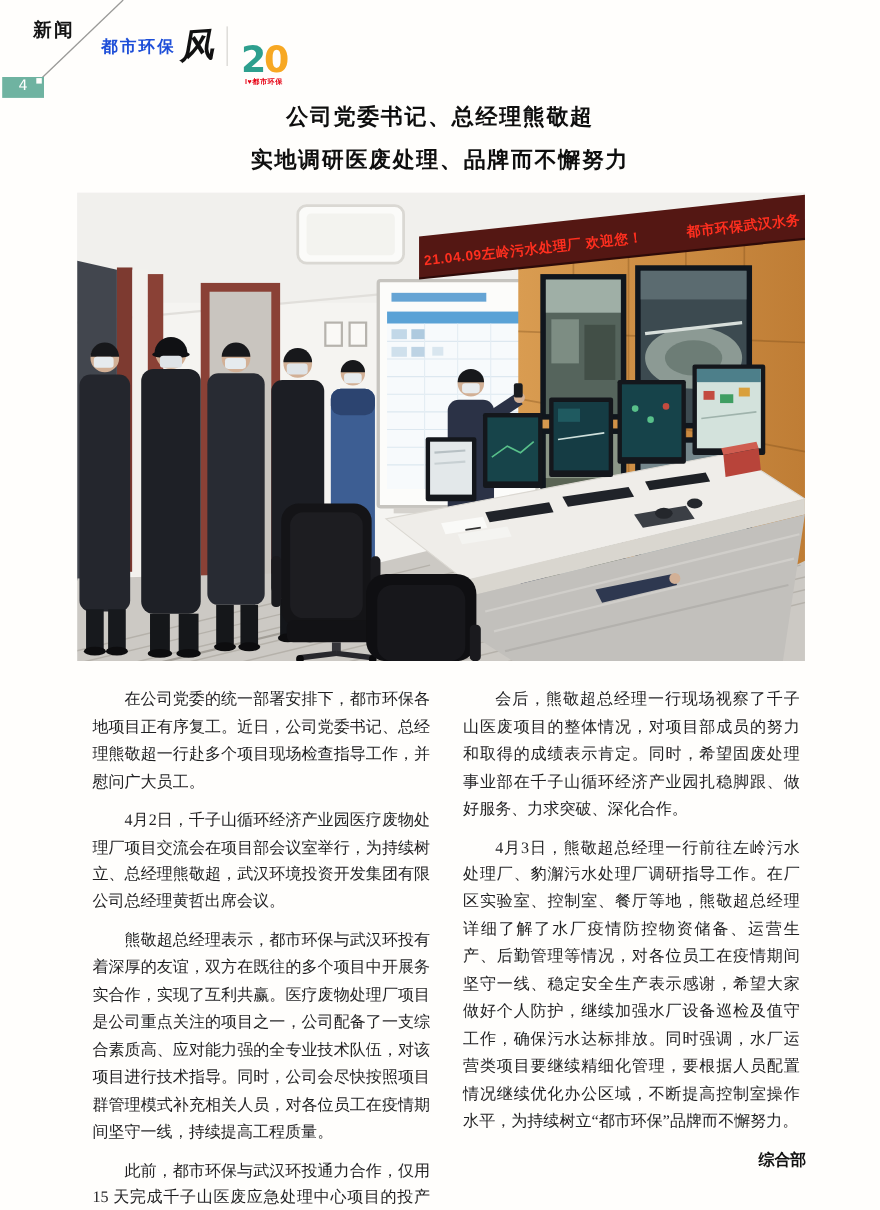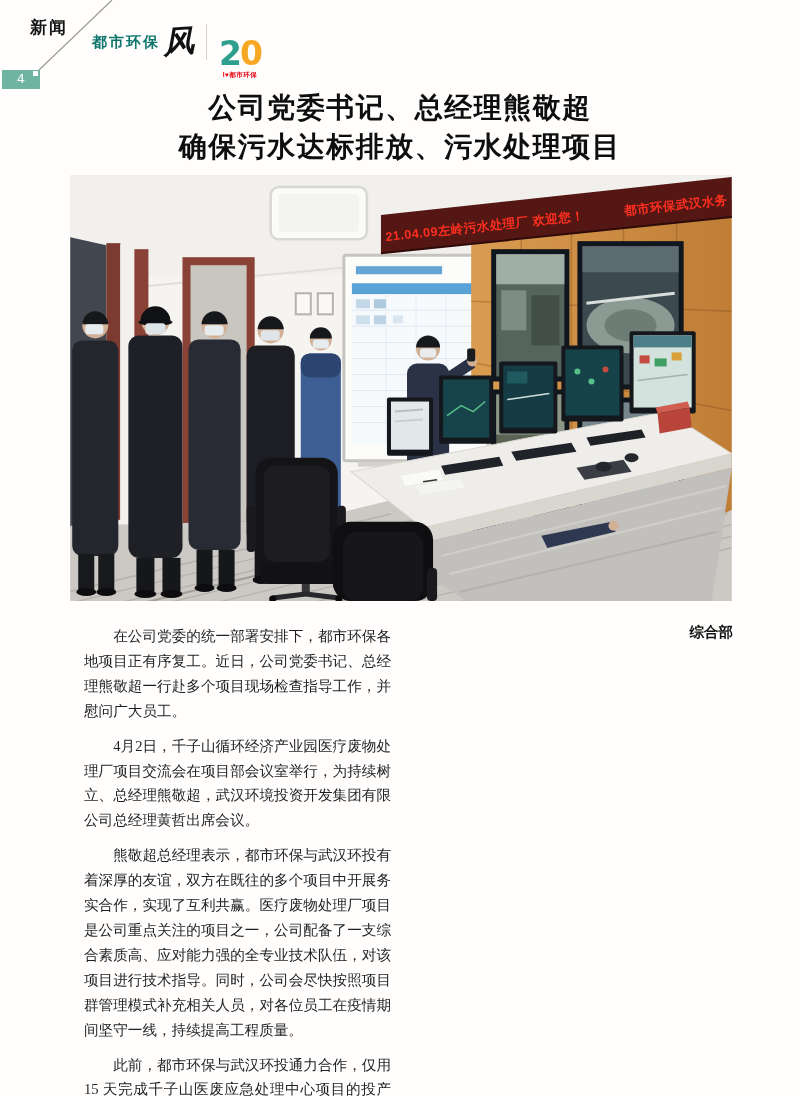--- a/index.html
+++ b/index.html
@@ -5,31 +5,31 @@
   html,body{margin:0;padding:0;background:#e8e8e8;}
   .page{position:relative;width:800px;height:1100px;background:#fffefc;overflow:hidden;
         font-family:"Liberation Sans",sans-serif;}
   
   .section-label{position:absolute;left:30px;top:16px;font-size:17px;font-weight:700;color:#141414;letter-spacing:2px;}
   .diag-line{position:absolute;left:0;top:0;}
   .page-num-box{position:absolute;left:2px;top:70px;width:38px;height:19px;background:#6FB3A1;}
   .page-num-box .notch{position:absolute;right:2px;top:1px;width:5px;height:5px;background:#fffefc;}
   .page-num{position:absolute;left:0;top:1px;width:100%;text-align:center;color:#fff;font-size:13px;font-family:"DejaVu Sans",sans-serif;}
   .brand-row{position:absolute;left:92px;top:20px;height:44px;display:flex;align-items:center;}
-  .brand-name{font-size:15px;font-weight:700;color:#0f766e;letter-spacing:2px;}
+  .brand-name{font-size:15px;font-weight:700;color:#1d4ed8;letter-spacing:2px;}
   .brand-mark{font-size:31px;font-weight:700;color:#111;font-family:"DejaVu Serif",serif;font-style:italic;margin-left:3px;transform:rotate(-4deg);}
   .brand-divider{width:1px;height:36px;background:#d2d0cc;margin:0 12px;}
   .logo20{display:flex;flex-direction:column;align-items:center;line-height:1;margin-top:32px;}
   .logo20 .digits{font-size:33px;font-weight:800;letter-spacing:-2px;font-family:"DejaVu Sans",sans-serif;}
   .logo20 .d2{color:#2E9F8E;}
   .logo20 .d0{color:#F7A823;}
   .logo20 .tagline{font-size:6.5px;color:#E60012;margin-top:2px;letter-spacing:.5px;font-weight:700;}
   
   .title{position:absolute;left:60px;top:88px;width:680px;text-align:center;color:#0e0e0e;
-         font-weight:900;font-size:28px;line-height:39px;letter-spacing:1.5px;}
+         font-weight:900;font-size:20px;line-height:39px;letter-spacing:1.5px;}
   
   .photo{position:absolute;left:70px;top:175px;width:662px;height:426px;}
   
   .col{position:absolute;top:614px;font-family:"Liberation Serif",serif;font-size:14.6px;
        line-height:24.9px;color:#1f1f21;text-align:justify;}
   .col-left{left:74px;width:327px;}
   .col-right{left:411px;width:326px;}
   .col p{margin:10px;text-indent:2em;}
   .col p.no-indent{text-indent:0;}
   .signature{display:block;text-align:right;font-family:"Liberation Sans",sans-serif;
@@ -53,21 +53,21 @@
     <span class="brand-mark">风</span>
     <span class="brand-divider"></span>
     <span class="logo20">
       <span class="digits"><span class="d2">2</span><span class="d0">0</span></span>
       <span class="tagline">I♥都市环保</span>
     </span>
   </div>
 
   <div class="title">
     <div>公司党委书记、总经理熊敬超</div>
-    <div>确保污水达标排放、污水处理项目</div>
+    <div>实地调研医废处理、品牌而不懈努力</div>
   </div>
 
   <svg class="photo" viewBox="0 0 660 425">
     <defs>
       <linearGradient id="wood" x1="0" y1="0" x2="1" y2="0">
         <stop offset="0" stop-color="#d99c51"></stop>
           <stop offset="1" stop-color="#bf7d35"></stop>
       </linearGradient>
       <clipPath id="floorclip">
         <polygon points="0,350 240,344 420,300 545,388 660,328 660,425 0,425"></polygon>
@@ -306,16 +306,18 @@
     </g>
   </svg>
 
   <div class="col col-left">
     <p>在公司党委的统一部署安排下，都市环保各地项目正有序复工。近日，公司党委书记、总经理熊敬超一行赴多个项目现场检查指导工作，并慰问广大员工。</p>
     <p>4月2日，千子山循环经济产业园医疗废物处理厂项目交流会在项目部会议室举行，为持续树立、总经理熊敬超，武汉环境投资开发集团有限公司总经理黄哲出席会议。</p>
     <p>熊敬超总经理表示，都市环保与武汉环投有着深厚的友谊，双方在既往的多个项目中开展务实合作，实现了互利共赢。医疗废物处理厂项目是公司重点关注的项目之一，公司配备了一支综合素质高、应对能力强的全专业技术队伍，对该项目进行技术指导。同时，公司会尽快按照项目群管理模式补充相关人员，对各位员工在疫情期间坚守一线，持续提高工程质量。</p>
     <p>此前，都市环保与武汉环投通力合作，仅用 15 天完成千子山医废应急处理中心项目的投产运行。黄哲总经理充分肯定了都市环保专业的技术实力和扎实的管理能力，希望在接下来的在建项目中，双方能继续合作配合，做好安</p>
   </div>
   <div class="col col-right">
+    <p>会后，熊敬超总经理一行现场视察了千子山医废项目的整体情况，对项目部成员的努力和取得的成绩表示肯定。同时，希望固废处理事业部在千子山循环经济产业园扎稳脚跟、做好服务、力求突破、深化合作。</p>
+    <p>4月3日，熊敬超总经理一行前往左岭污水处理厂、豹澥污水处理厂调研指导工作。在厂区实验室、控制室、餐厅等地，熊敬超总经理详细了解了水厂疫情防控物资储备、运营生产、后勤管理等情况，对各位员工在疫情期间坚守一线、稳定安全生产表示感谢，希望大家做好个人防护，继续加强水厂设备巡检及值守工作，确保污水达标排放。同时强调，水厂运营类项目要继续精细化管理，要根据人员配置情况继续优化办公区域，不断提高控制室操作水平，为持续树立“都市环保”品牌而不懈努力。</p>
     <span class="signature">综合部</span>
   </div>
 
 </div>
 
 </body></html>

